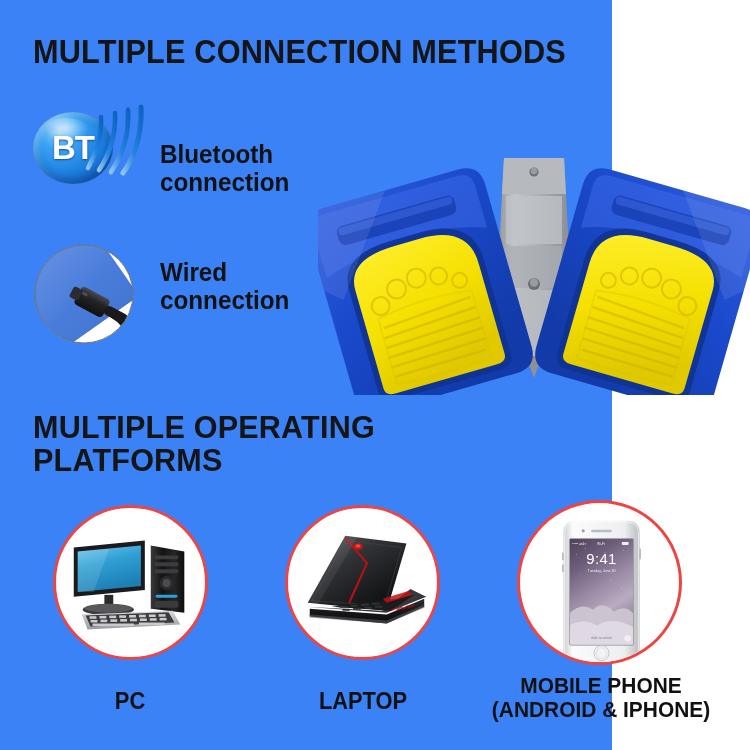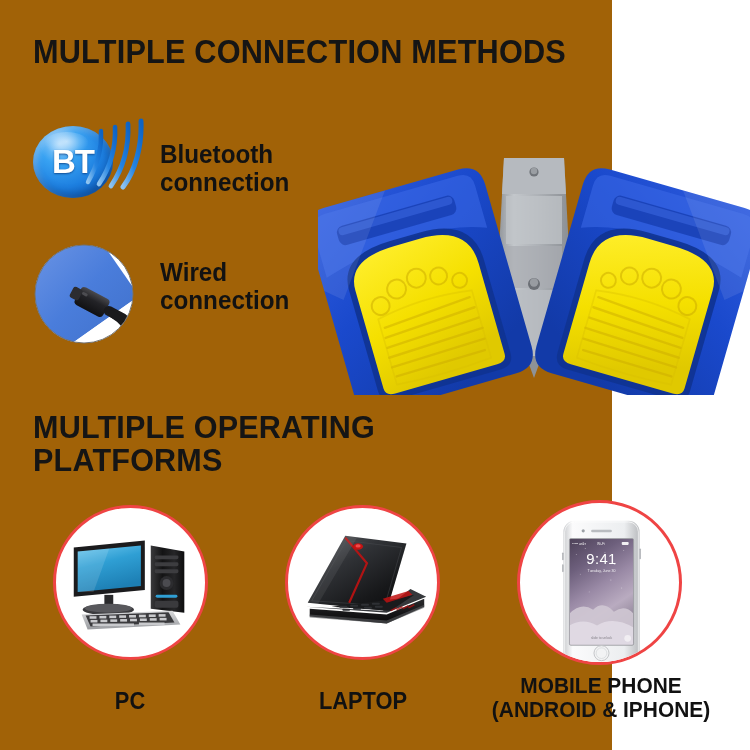--- a/index.html
+++ b/index.html
@@ -13,21 +13,21 @@
     height: 750px;
     position: relative;
     overflow: hidden;
     font-family: "Liberation Sans", sans-serif;
     color: #111111;
   }
   .page {
     position: absolute;
     left: 0; top: 0;
     width: 612px; height: 750px;
-    background: #a16207;
+    background: #3b82f6;
   }
 
   
   .heading {
     position: absolute;
     font-weight: bold;
     color: #151515;
     letter-spacing: 0.2px;
     line-height: 1.06;
     white-space: pre-line;
@@ -58,21 +58,21 @@
     transform: scaleX(0.97);
     transform-origin: left top;
   }
   #bt-label { left: 160px; top: 140px; }
   #wired-label { left: 160px; top: 258px; }
 
   
   #bt-icon {
     position: absolute;
     left: 30px;
-    top: 120px;
+    top: 106px;
     width: 90px;
     height: 82px;
   }
   .bt-sphere {
     position: absolute;
     left: 3px;
     top: 6px;
     width: 80px;
     height: 72px;
     border-radius: 50%;

